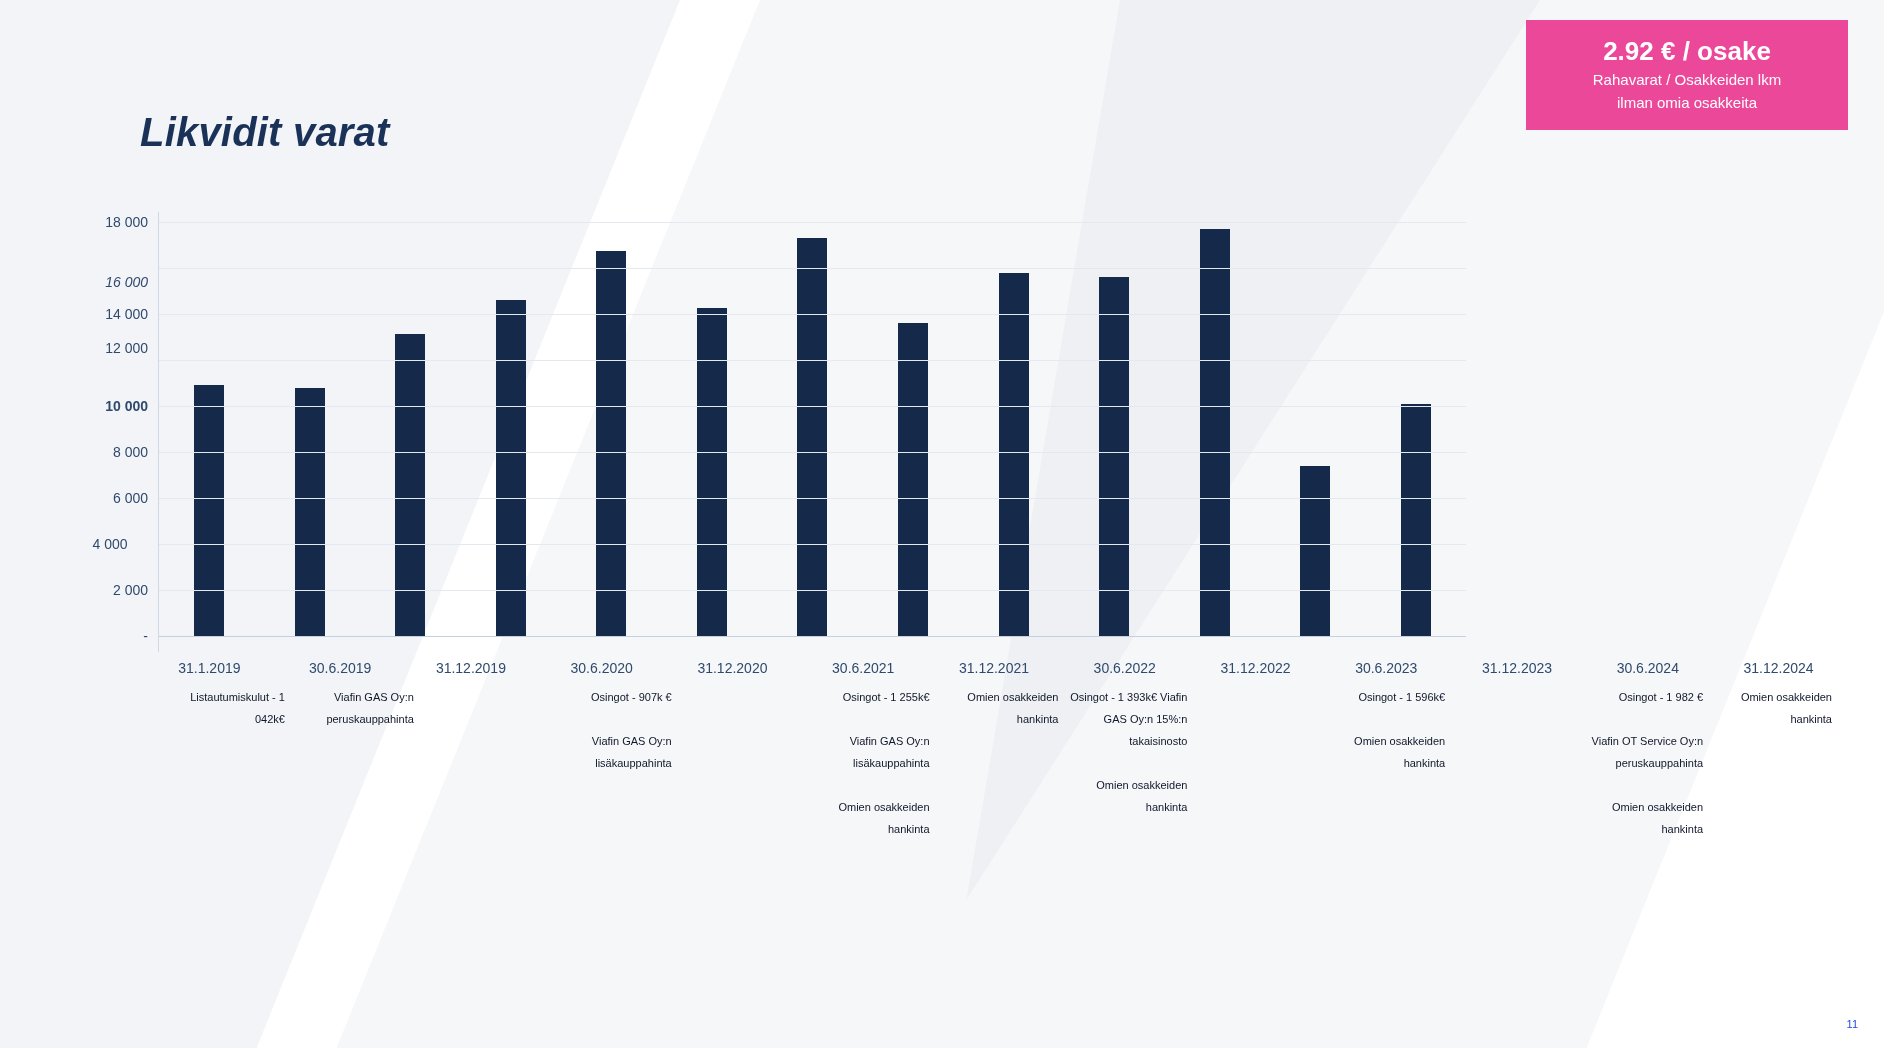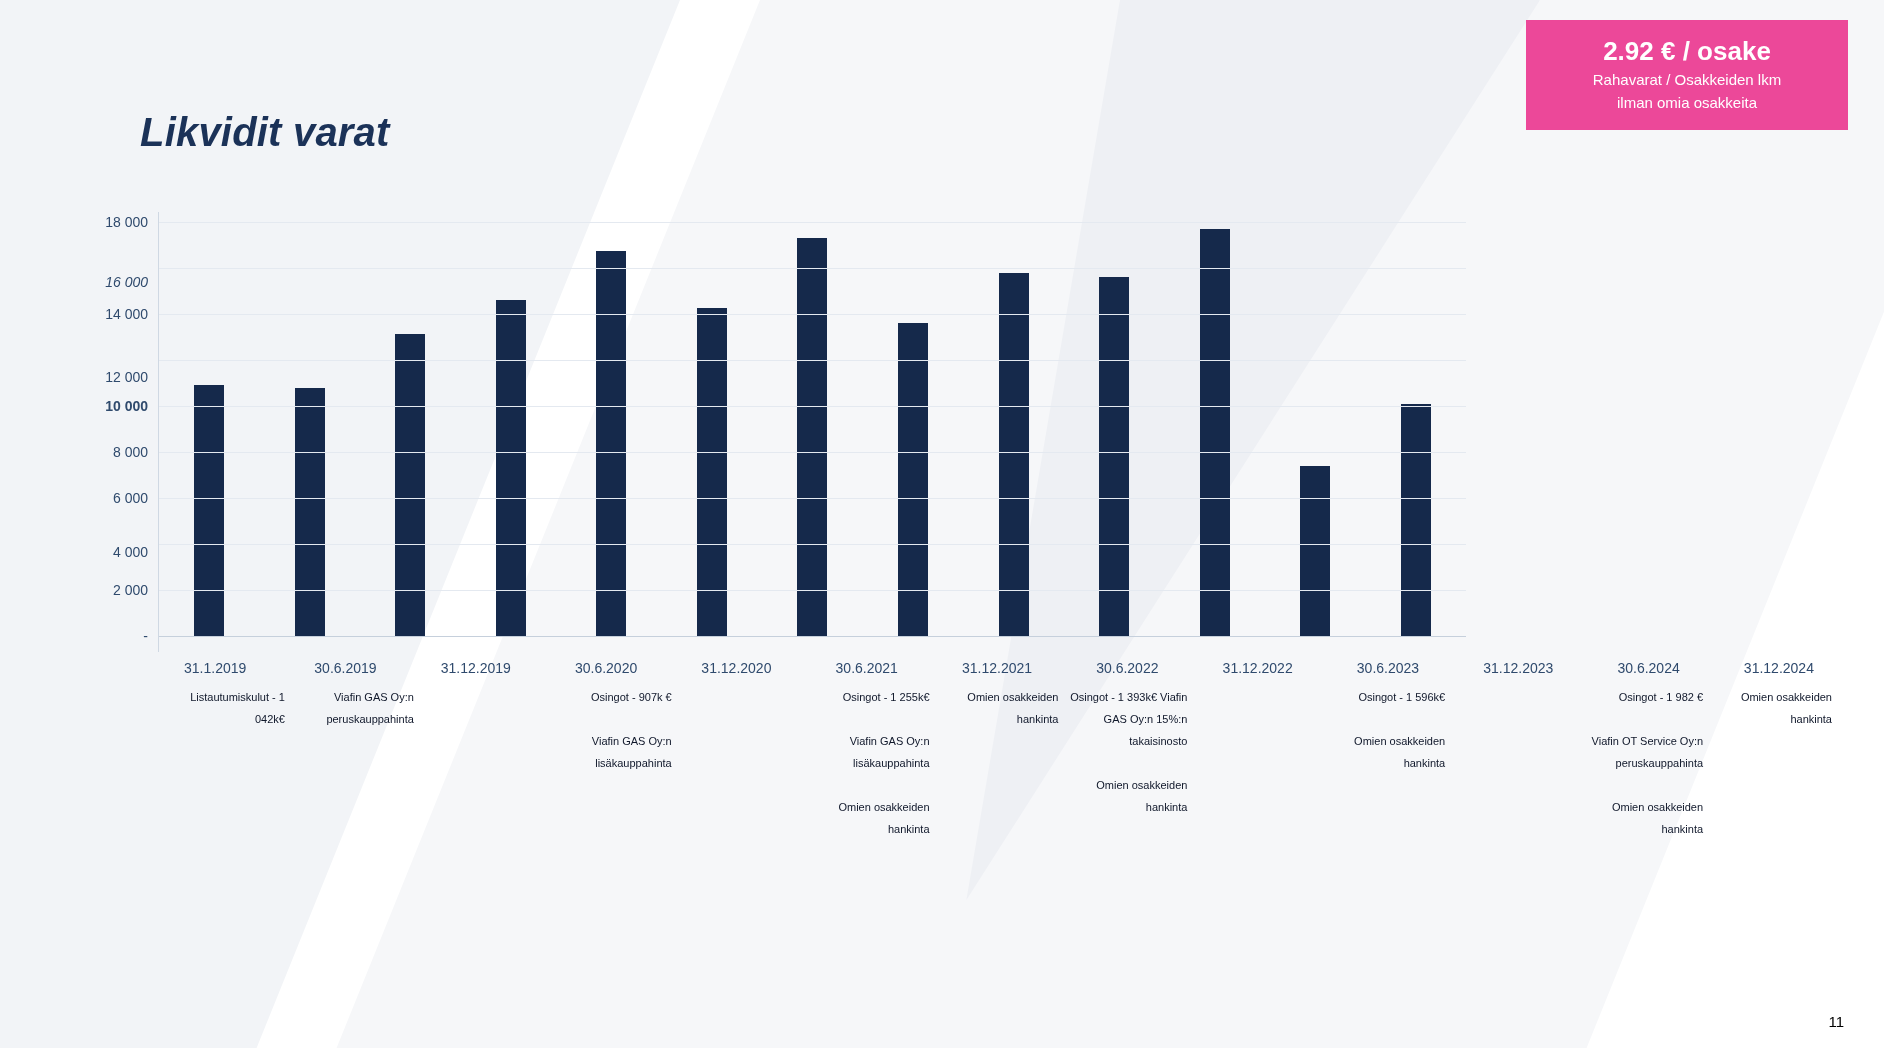--- a/index.html
+++ b/index.html
@@ -142,21 +142,21 @@
     position: relative;
   }
   .bar {
     width: 30px;
     background: #15294b;
   }
 
   
   .xlabels {
     position: absolute;
-    left: 160px;
+    left: 154px;
     top: 660px;
     right: 50px;
     display: flex;
     gap: 20px;
   }
   .xcol {
     flex: 1 1 0;
     text-align: center;
     font-size: 14px;
     color: #2f4a6d;
@@ -184,24 +184,24 @@
     box-sizing: border-box;
   }
   .note {
     margin-bottom: 22px;
   }
   .note:last-child { margin-bottom: 0; }
 
   
   .page-number {
     position: absolute;
-    right: 40px;
+    right: 26px;
     bottom: 18px;
-    font-size: 15px;
-    color: #000000;
+    font-size: 11px;
+    color: #1d4ed8;
   }
 </style>
 </head>
 <body>
 
 <div class="bg-shape bg-shape-1"></div>
 <div class="bg-shape bg-shape-2"></div>
 <div class="bg-shape bg-shape-3"></div>
 
 <div class="stage">
@@ -212,25 +212,25 @@
     <div class="callout-value">2.92 € / osake</div>
     <div class="callout-sub">Rahavarat / Osakkeiden lkm</div>
     <div class="callout-sub">ilman omia osakkeita</div>
   </div>
 
   <div class="chart-area">
     <div class="y-axis">
         <div class="y-tick" style="top: 10px;">18 000</div>
         <div class="y-tick" style="top: 70px; font-style: italic;">16 000</div>
         <div class="y-tick" style="top: 102px;">14 000</div>
-        <div class="y-tick" style="top: 165px; text-align: right;">12 000</div>
+        <div class="y-tick" style="top: 136px; text-align: right;">12 000</div>
         <div class="y-tick" style="top: 194px; font-weight: bold;">10 000</div>
         <div class="y-tick" style="top: 240px;">8 000</div>
         <div class="y-tick" style="top: 286px; text-align: right;">6 000</div>
-        <div class="y-tick" style="top: 340px;">4 000</div>
+        <div class="y-tick" style="top: 332px; text-align: center;">4 000</div>
         <div class="y-tick" style="top: 378px;">2 000</div>
         <div class="y-tick" style="top: 424px;">-</div>
       </div>
     <div class="plot">
       <div class="bars">
           <div class="bar-slot">
             <div class="bar" style="height: 250.7px; margin-bottom: 16px; background: rgb(21, 41, 75);"></div>
           </div>
           <div class="bar-slot">
             <div class="bar" style="height: 248.4px; margin-bottom: 16px; background: rgb(21, 41, 75);"></div>

